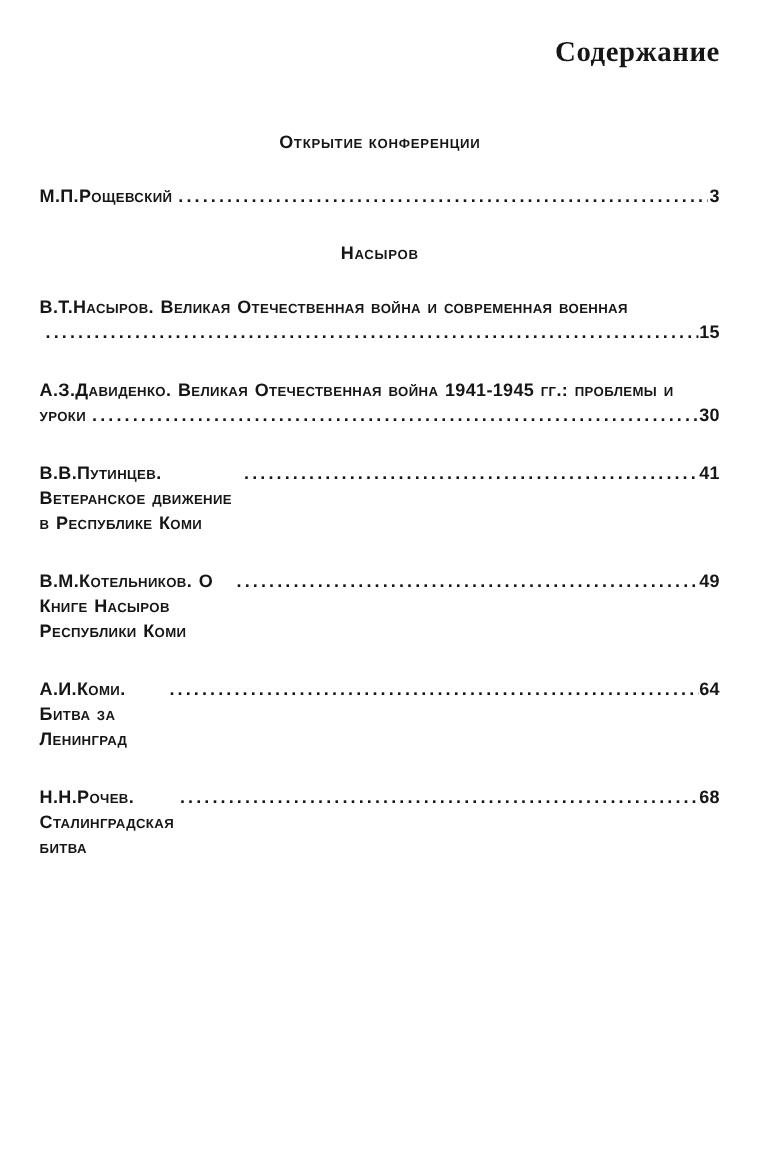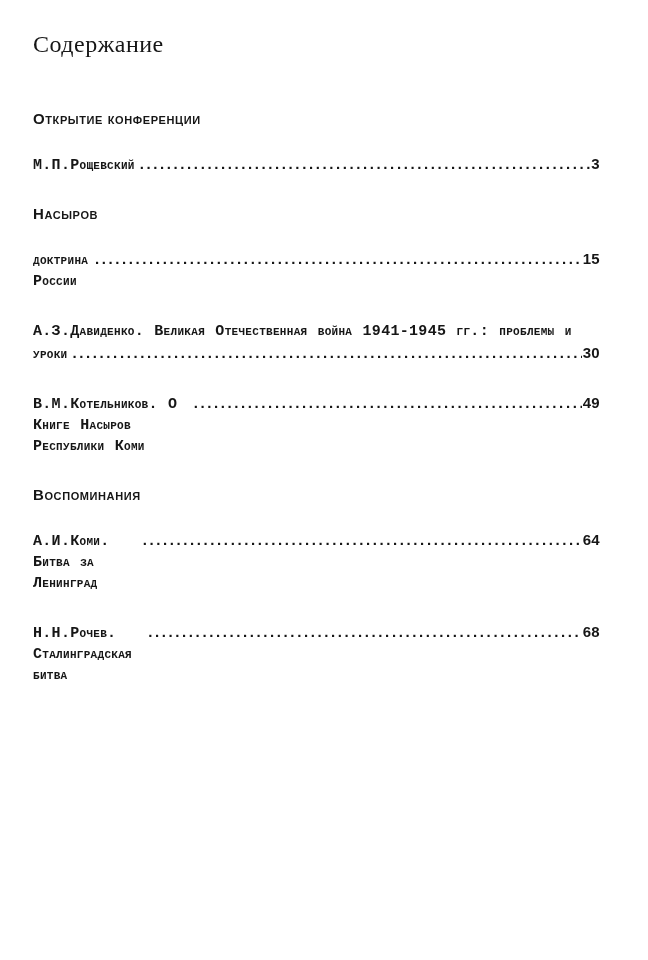--- a/index.html
+++ b/index.html
@@ -14,54 +14,54 @@
   }
   .page {
     box-sizing: border-box;
     width: 648px;
     height: 960px;
     padding: 0 48px 0 33px;
     position: relative;
   }
   .doc-title {
     font-family: "Liberation Serif", serif;
-    font-weight: normal;
+    font-weight: bold;
     font-size: 24px;
     line-height: 32px;
-    text-align: left;
+    text-align: right;
     margin: 28px 0 0 0;
     letter-spacing: 0.5px;
   }
   .toc {
     margin-top: 48px;
   }
   .section-heading {
     font-size: 15px;
     font-weight: bold;
     font-variant: small-caps;
     letter-spacing: 0.6px;
-    text-align: left;
+    text-align: center;
     line-height: 21px;
     margin: 0 0 24px 0;
   }
   .toc-entry {
     margin: 0 0 27px 0;
     line-height: 21px;
     font-size: 15px;
     font-weight: bold;
     font-variant: small-caps;
     letter-spacing: 0.3px;
     word-spacing: 1px;
   }
   .entry-line { display: block; }
   .entry-line.last {
     display: flex;
     align-items: baseline;
   }
-  .entry-text { white-space: pre-wrap; font-family: Liberation Mono, monospace; }
+  .entry-text { white-space: pre-wrap; }
   .dot-leader {
     flex: 1 1 auto;
     min-width: 0;
     overflow: hidden;
     white-space: nowrap;
     margin: 0 1px 0 5px;
     letter-spacing: 2.6px;
     font-variant: normal;
   }
   .dot-leader::after {
@@ -89,49 +89,55 @@
             </div>
           </div>
 </div>
   </section>
 
   <section class="toc-section">
     <h2 class="section-heading">Насыров</h2>
     <div class="entries">
 
   <div class="toc-entry">
+            <div class="entry-line"><span class="entry-text">В.Т.Насыров. Великая Отечественная война и современная военная</span></div>
             <div class="entry-line last">
-              <span class="entry-text">доктрина России</span>
               <span class="dot-leader"></span>
               <span class="page-num">15</span>
             </div>
           </div>
 
   <div class="toc-entry">
             <div class="entry-line"><span class="entry-text">А.З.Давиденко. Великая Отечественная война 1941-1945 гг.: проблемы и</span></div>
             <div class="entry-line last">
               <span class="entry-text">уроки</span>
               <span class="dot-leader"></span>
               <span class="page-num">30</span>
             </div>
           </div>
 
+  <div class="toc-entry">
+            <div class="entry-line last">
+              <span class="entry-text">В.В.Путинцев. Ветеранское движение в Республике Коми</span>
+              <span class="dot-leader"></span>
+              <span class="page-num">41</span>
+            </div>
+          </div>
 
   <div class="toc-entry">
             <div class="entry-line last">
               <span class="entry-text">В.М.Котельников. О Книге Насыров Республики Коми</span>
               <span class="dot-leader"></span>
               <span class="page-num">49</span>
             </div>
           </div>
 </div>
   </section>
 
   <section class="toc-section">
-    <h2 class="section-heading">Воспоминания</h2>
     <div class="entries">
 
 
   <div class="toc-entry">
             <div class="entry-line last">
               <span class="entry-text">А.И.Коми. Битва за Ленинград</span>
               <span class="dot-leader"></span>
               <span class="page-num">64</span>
             </div>
           </div>

